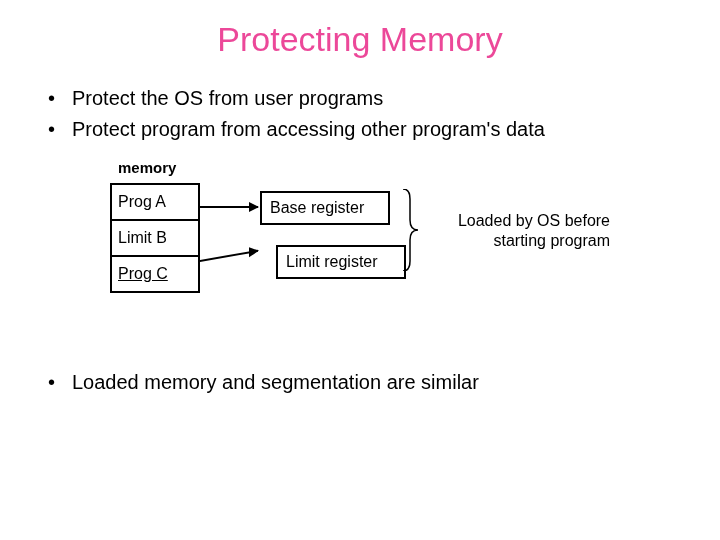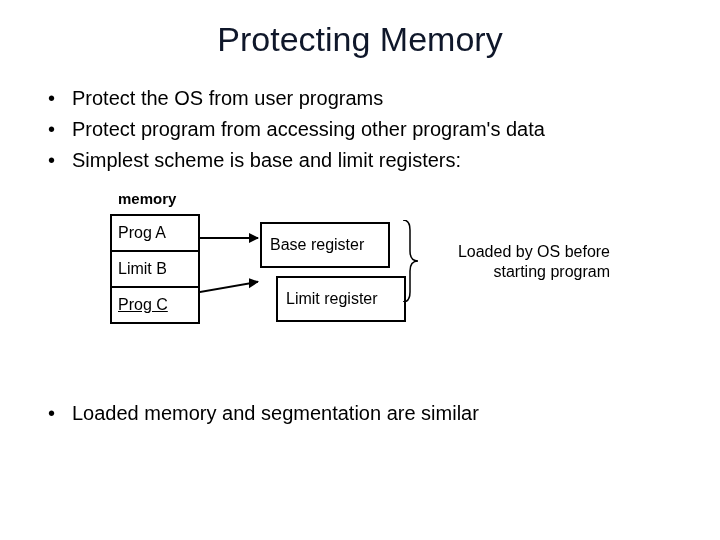--- a/index.html
+++ b/index.html
@@ -11,21 +11,21 @@
     font-family: Arial, Helvetica, sans-serif;
     color: #000;
   }
   .slide {
     position: relative;
     width: 720px;
     height: 540px;
   }
   .title {
     font-size: 34px;
-    color: #0f172a;
+    color: #ec4899;
     text-align: center;
     padding-top: 20px;
     font-weight: normal;
   }
   .bullets {
     margin: 24px 0 0 48px;
     padding: 0;
     list-style: none;
   }
   .bullets li {
@@ -66,21 +66,21 @@
     border-bottom: 2px solid #000;
     font-size: 16px;
     padding: 8px 6px;
     text-align: left;
   }
   .mem-cell:last-child { border-bottom: none; text-decoration: underline; }
   .reg-box {
     position: absolute;
     border: 2px solid #000;
     font-size: 16px;
-    padding: 12px 8px;
+    padding: 6px 8px;
     background: #fff;
   }
   .base-reg { left: 150px; top: 32px; width: 110px; }
   .limit-reg { left: 166px; top: 86px; width: 110px; }
   .loaded-text {
     position: absolute;
     left: 320px;
     top: 52px;
     width: 180px;
     font-size: 16px;
@@ -115,21 +115,20 @@
 </head>
 <body>
 
 <div class="slide">
 
   <div class="title">Protecting Memory</div>
 
   <ul class="bullets">
     <li>Protect the OS from user programs</li>
     <li>Protect program from accessing other program's data</li>
-    <li>Simplest scheme is base and limit registers:</li>
   </ul>
 
   <div class="diagram">
     <div class="mem-label">memory</div>
 
     <div class="mem-block">
       <div class="mem-cell">Prog A</div>
       <div class="mem-cell">Limit B</div>
       <div class="mem-cell">Prog C</div>
     </div>

